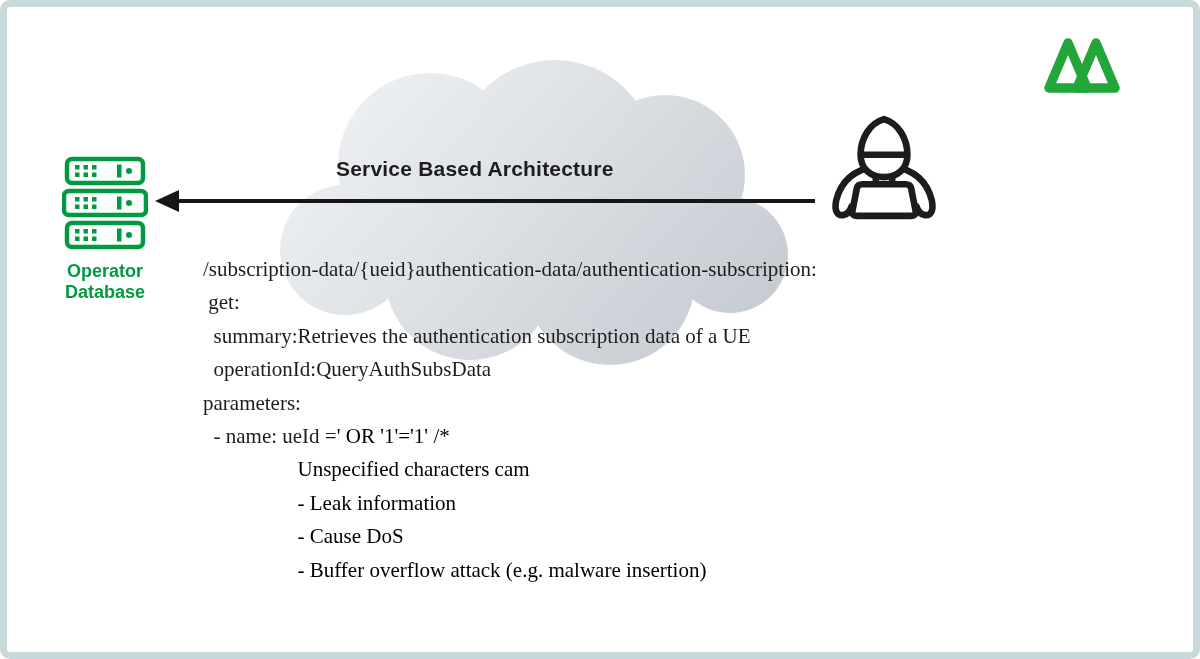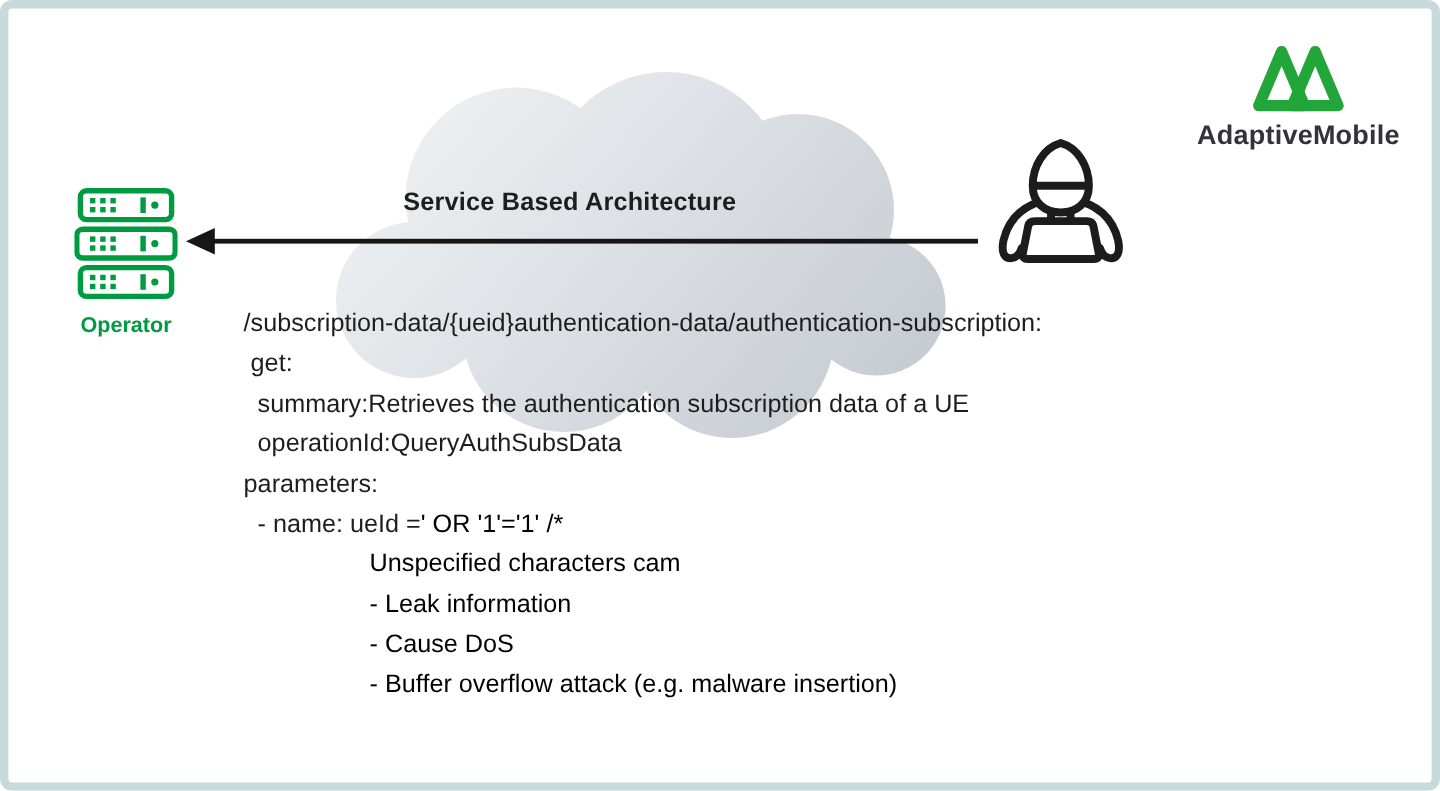--- a/index.html
+++ b/index.html
@@ -48,21 +48,21 @@
   
   .hacker-svg{position:absolute;left:827px;top:112px;z-index:2;}
   
   .logo{position:absolute;left:982px;top:36px;width:200px;text-align:center;z-index:2;}
   .logo-mark{display:block;margin:0 auto 2px auto;}
   .logo-line1{font-size:22.5px;font-weight:bold;color:#33323d;line-height:26px;letter-spacing:.2px;}
   .logo-line2{font-size:20px;font-weight:normal;color:#3f3e48;line-height:24px;}
   
   .code-block{
     position:absolute;left:203px;top:253px;z-index:4;
-    font-family:Liberation Sans, sans-serif;
+    font-family:Liberation Serif, serif;
     font-size:21px;line-height:33.4px;
     white-space:pre;
   }
   .code-line{white-space:pre;}
   .seg-default{color:#1d1d1d;}
   .seg-alert{color:#000000;}
 </style>
 </head>
 <body>
 
@@ -123,20 +123,21 @@
     <rect x="13" y="80.5" width="4.5" height="4.5"></rect>
       <rect x="21.5" y="80.5" width="4.5" height="4.5"></rect>
       <rect x="30" y="80.5" width="4.5" height="4.5"></rect>
     <rect x="55" y="72.5" width="4.5" height="13"></rect>
       <circle cx="67" cy="79" r="3"></circle>
   </g>
 </svg>
 
 <div class="db-label">
   <span>Operator</span>
+  <span>Database</span>
 </div>
 
 <svg class="hacker-svg" width="114" height="114" viewBox="0 0 112 112">
   <g stroke="#1c1c1c" stroke-width="6.5" fill="none" stroke-linecap="round" stroke-linejoin="round">
 
     <path d="M 48,53 C 24,57 13,70 9,87 C 7,97 10,103 17,101 C 21,100 23,96 24,93"></path>
     <path d="M 64,53 C 88,57 99,70 103,87 C 105,97 102,103 95,101 C 91,100 89,96 88,93"></path>
 
     <path d="M 56,7 C 42,11 33,26 33,42 C 33,56 43,64 56,64 C 69,64 79,56 79,42 C 79,26 70,11 56,7 Z" fill="#ffffff"></path>
 
@@ -149,16 +150,15 @@
   </g>
 </svg>
 
 <div class="logo">
   <svg class="logo-mark" width="82" height="62" viewBox="0 0 82 62">
     <g stroke="#22a63a" stroke-width="9.5" fill="none" stroke-linejoin="round">
       <path d="M 27,7 L 46,52 L 8,52 Z"></path>
       <path d="M 55,7 L 74,52 L 36,52 Z"></path>
     </g>
   </svg>
-  <div class="logo-line1">AdaptiveMobile</div>
 </div>
 
 <div class="code-block" id="code-block"><div class="code-line"><span class="seg-default">/subscription-data/{ueid}authentication-data/authentication-subscription:</span></div><div class="code-line"><span class="seg-default"> get:</span></div><div class="code-line"><span class="seg-default">  summary:Retrieves the authentication subscription data of a UE</span></div><div class="code-line"><span class="seg-default">  operationId:QueryAuthSubsData</span></div><div class="code-line"><span class="seg-default">parameters:</span></div><div class="code-line"><span class="seg-default">  - name: ueId =</span><span class="seg-alert">' OR '1'='1' /*</span></div><div class="code-line"><span class="seg-alert">                  Unspecified characters cam</span></div><div class="code-line"><span class="seg-alert">                  - Leak information</span></div><div class="code-line"><span class="seg-alert">                  - Cause DoS</span></div><div class="code-line"><span class="seg-alert">                  - Buffer overflow attack (e.g. malware insertion)</span></div></div>
 
 </body></html>

